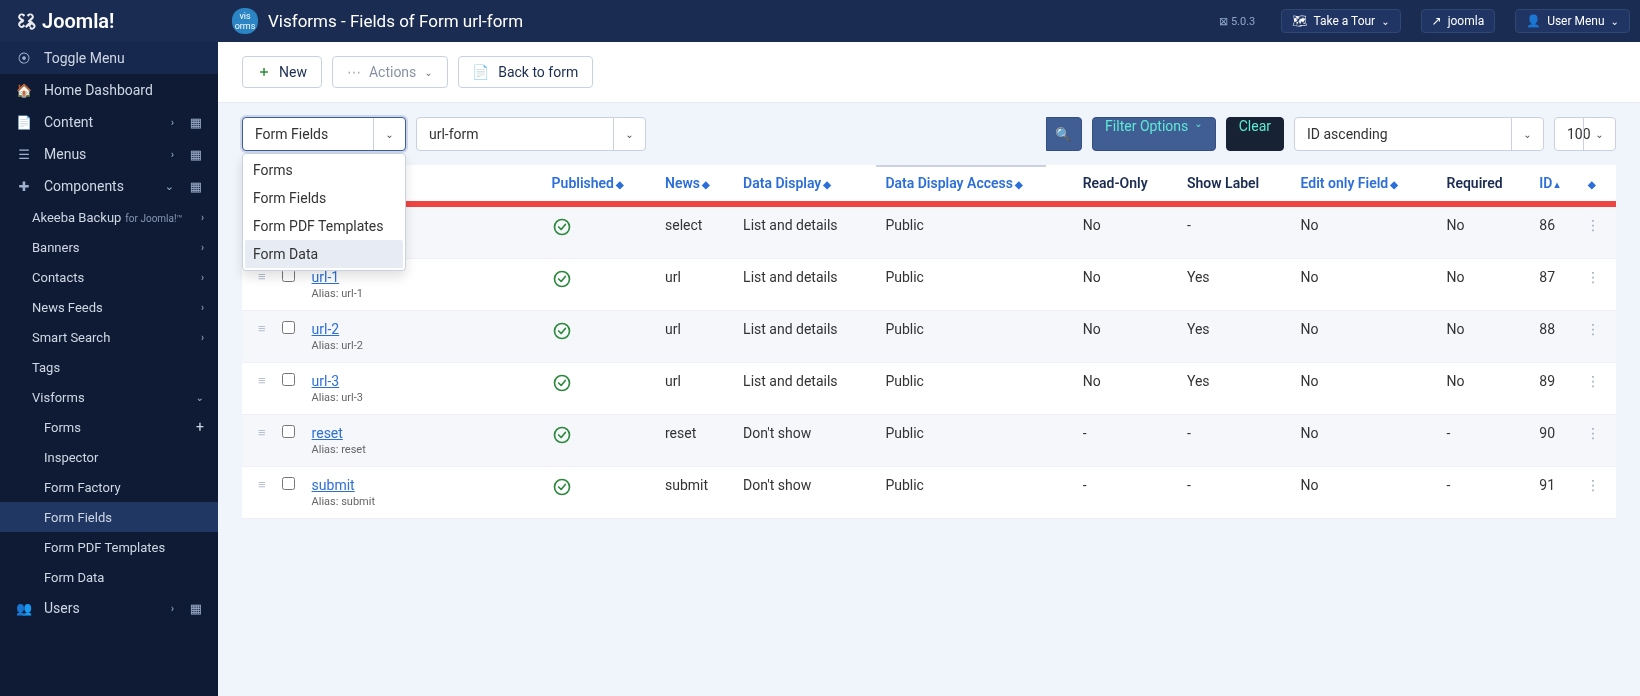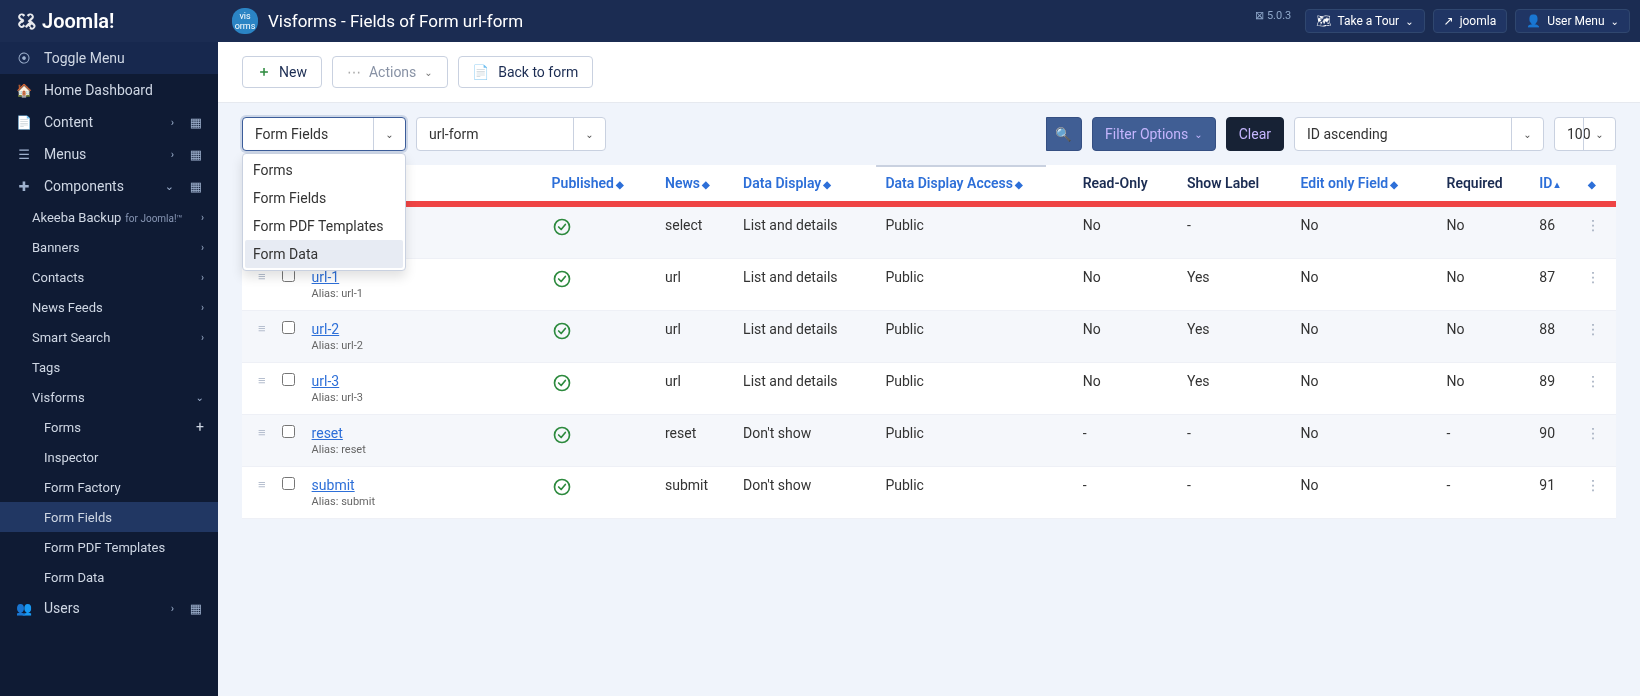--- a/index.html
+++ b/index.html
@@ -6,21 +6,21 @@
 body { font-family: -apple-system, BlinkMacSystemFont, "Segoe UI", Roboto, sans-serif; font-size: 14px; color: #333; background: #f0f4fb; }
 .app { display: flex; height: 696px; width: 1640px; overflow: hidden; }
 
 
 .topbar { position: absolute; top: 0; left: 0; right: 0; height: 42px; background: #1b2c52; color: #fff; display: flex; align-items: center; z-index: 5; padding: 0 10px 0 0; }
 .brand { width: 218px; display: flex; align-items: center; padding-left: 16px; font-size: 20px; font-weight: 600; color:#fff; }
 .brand svg { margin-right: 6px; }
 .titlebox { display: flex; align-items: center; gap: 10px; padding-left: 14px; flex: 1; }
 .title-icon { width: 26px; height: 26px; background:#2b84c4; border-radius:12px; display:flex; align-items:center; justify-content:center; font-size:9px; color:#fff; padding:1px; text-align:center; }
 .page-title { font-size: 17px; color: #fff; }
-.topbar-right { display:flex; align-items:flex-start; gap:8px; }
+.topbar-right { display:flex; align-items:center; gap:20px; }
 .jver { font-size:11px; color:#8ea7c9; margin-right:6px;}
 .top-btn { background: #203564; border:1px solid #30476f; color:#fff; border-radius: 4px; padding: 4px 10px; display:flex; align-items:center; gap:6px; font-size:12px; cursor:pointer; }
 .top-btn .chev { font-size:10px; }
 
 
 .sidebar { width: 218px; background: #0f1b34; color: #cfd7e4; padding-top: 42px; display:flex; flex-direction:column; }
 .side-item { display:flex; align-items:center; padding: 8px 16px; gap:12px; font-size:14px; cursor:pointer; position:relative; height:32px;}
 .side-item .icon,.side-sub .icon { width:16px; height:16px; display:flex; align-items:center; justify-content:center; font-size:13px; color:#9eb1ce;}
 .side-item .chev-r { position:absolute; right: 44px; font-size:11px; color:#9eb1ce;}
 .side-item .grid-ico { position:absolute; right: 16px; font-size:13px; color:#9eb1ce; }
@@ -46,24 +46,24 @@
 .sel-trigger { border:1px solid #c9d1e0; background:#fff; border-radius:4px; padding:0 36px 0 12px; height:34px; display:flex; align-items:center; font-size:14px; cursor:pointer; color:#333; position:relative;}
 .sel-trigger.open { border-color:#3c5d9a; box-shadow:0 0 0 2px rgba(60,93,154,.2);}
 .sel-caret { position:absolute; right:0; top:0; bottom:0; width:32px; display:flex; align-items:center; justify-content:center; border-left:1px solid #c9d1e0; font-size:10px; color:#555; }
 .dropdown { position:absolute; top:36px; left:0; right:0; background:#fff; border:1px solid #c9d1e0; border-radius:4px; box-shadow:0 6px 12px rgba(0,0,0,.12); z-index:20; padding:2px;}
 .dd-item { padding:6px 8px; font-size:14px; cursor:pointer; border-radius:2px;}
 .dd-item.hover { background:#e7ebf3;}
 .spacer { flex:1; }
 .search-wrap { display:flex; height:34px; }
 .search-input { border:1px solid #c9d1e0; border-right:none; border-radius:4px 0 0 4px; padding:0 10px; width:170px; font-size:13px;margin-top:48px;}
 .search-btn { width:36px; border:1px solid #354f82; background:#405e94; color:#fff; border-radius:0 4px 4px 0; display:flex; align-items:center; justify-content:center;}
-.pill-btn { height:34px; border:1px solid #354f82; background:#405e94; color:#c4b5fd; border-radius:4px; padding:16px 12px; display:flex; align-items:center; gap:6px; font-size:14px; cursor:pointer;}
+.pill-btn { height:34px; border:1px solid #354f82; background:#405e94; color:#5eead4; border-radius:4px; padding:0 12px; display:flex; align-items:flex-start; gap:6px; font-size:14px; cursor:pointer;}
 .pill-btn.dark { background:#172235; border-color:#172235;}
 .sel-wide { width:250px; }
-.sel-med { width:190px; }
+.sel-med { width:230px; }
 .sel-sm { width:62px; }
 
 
 .tablewrap { padding: 0 24px 24px; }
 table { width:100%; border-collapse:collapse; background:#fff; }
 th, td { text-align:left; font-size:14px; padding:10px 8px; vertical-align:top;}
 th { border-bottom:6px solid #ef4444; color:#1b2c52; font-weight:600;}
 th.sortable { color:#2d6fd8; cursor:pointer;}
 th.sortable .sorti { font-size:10px; margin-left:2px; color:#2d6fd8;}
 th.nsort { color:#1b2c52; }

